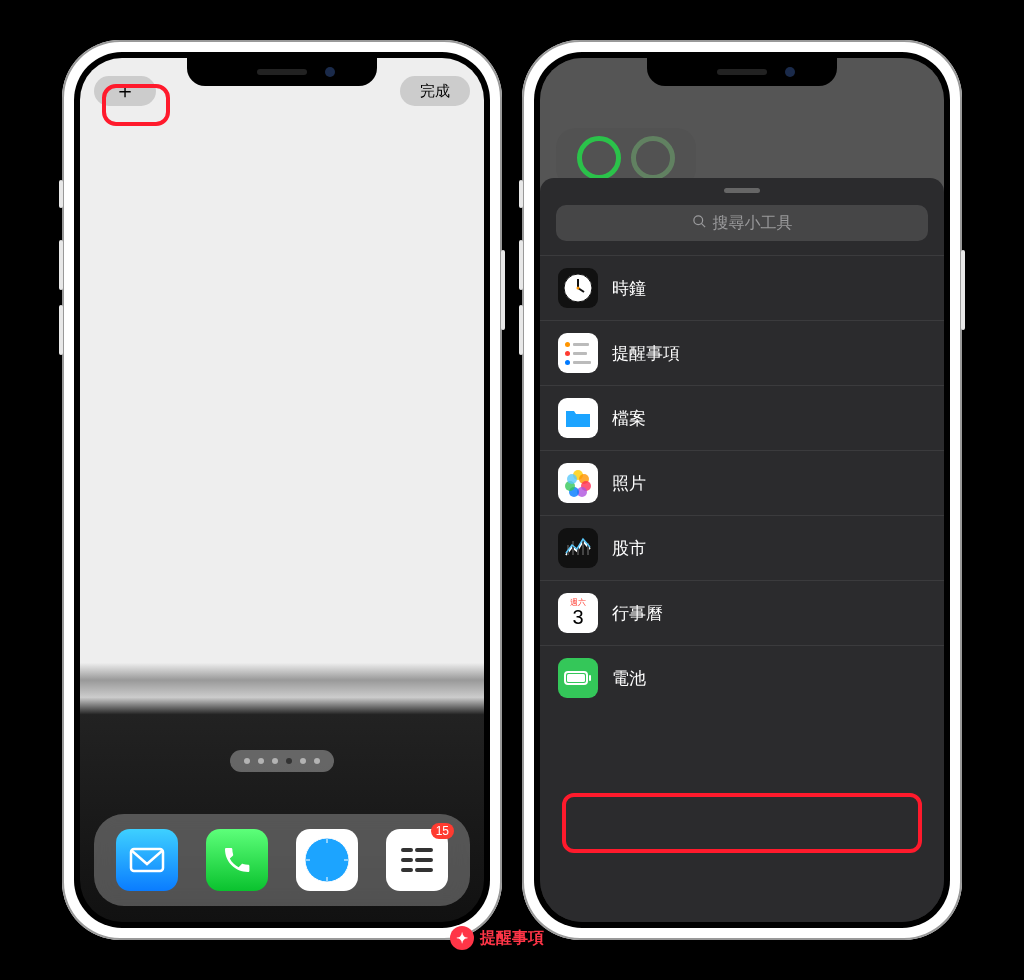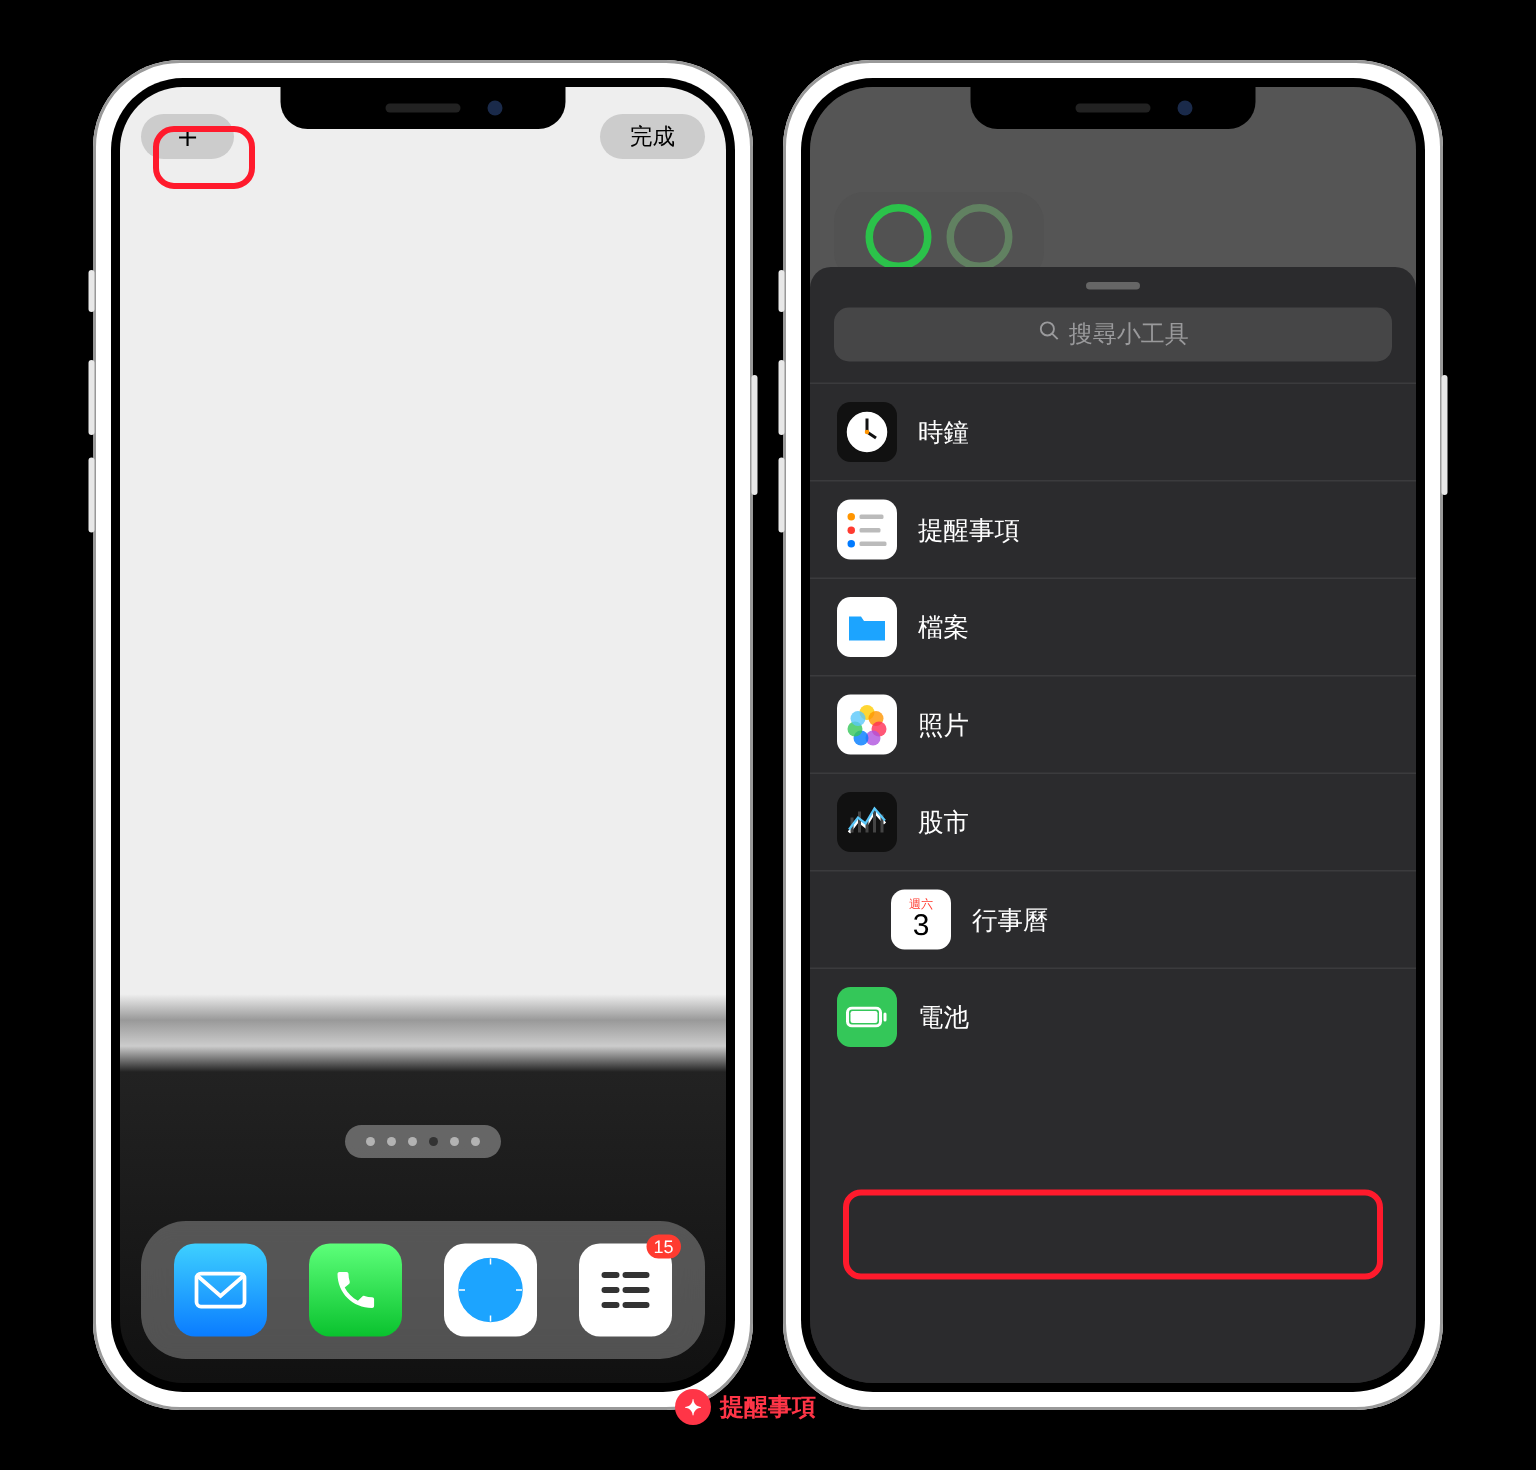--- a/index.html
+++ b/index.html
@@ -238,21 +238,21 @@
   .rem-lines { display:flex; flex-direction:column; gap:4px; }
   .rem-line { display:flex; gap:3px; align-items:center; }
   .rem-dot { width:5px;height:5px;border-radius:50%; }
   .rem-bar { height:3px; background:#bbb; border-radius:1px; }
 
   .ic-clock { background: #111; }
   .ic-files { background: #fff; }
   .ic-photos { background: #fff; }
   .ic-stocks { background: #111; }
   .ic-screentime { background: #5a55d8; }
-  .ic-calendar { background: #fff; margin-left: 36px; }
+  .ic-calendar { background: #fff; }
   .ic-battery { background: #34c759; }
   .ic-music { background: linear-gradient(#ff5a78,#ff2d55); }
 
   .hl-battery { top: 735px; left: 22px; right: 22px; height: 60px; border-radius: 12px; }
 
   .watermark {
     position: absolute;
     bottom: 30px;
     right: 480px;
     color: #ff3547;

